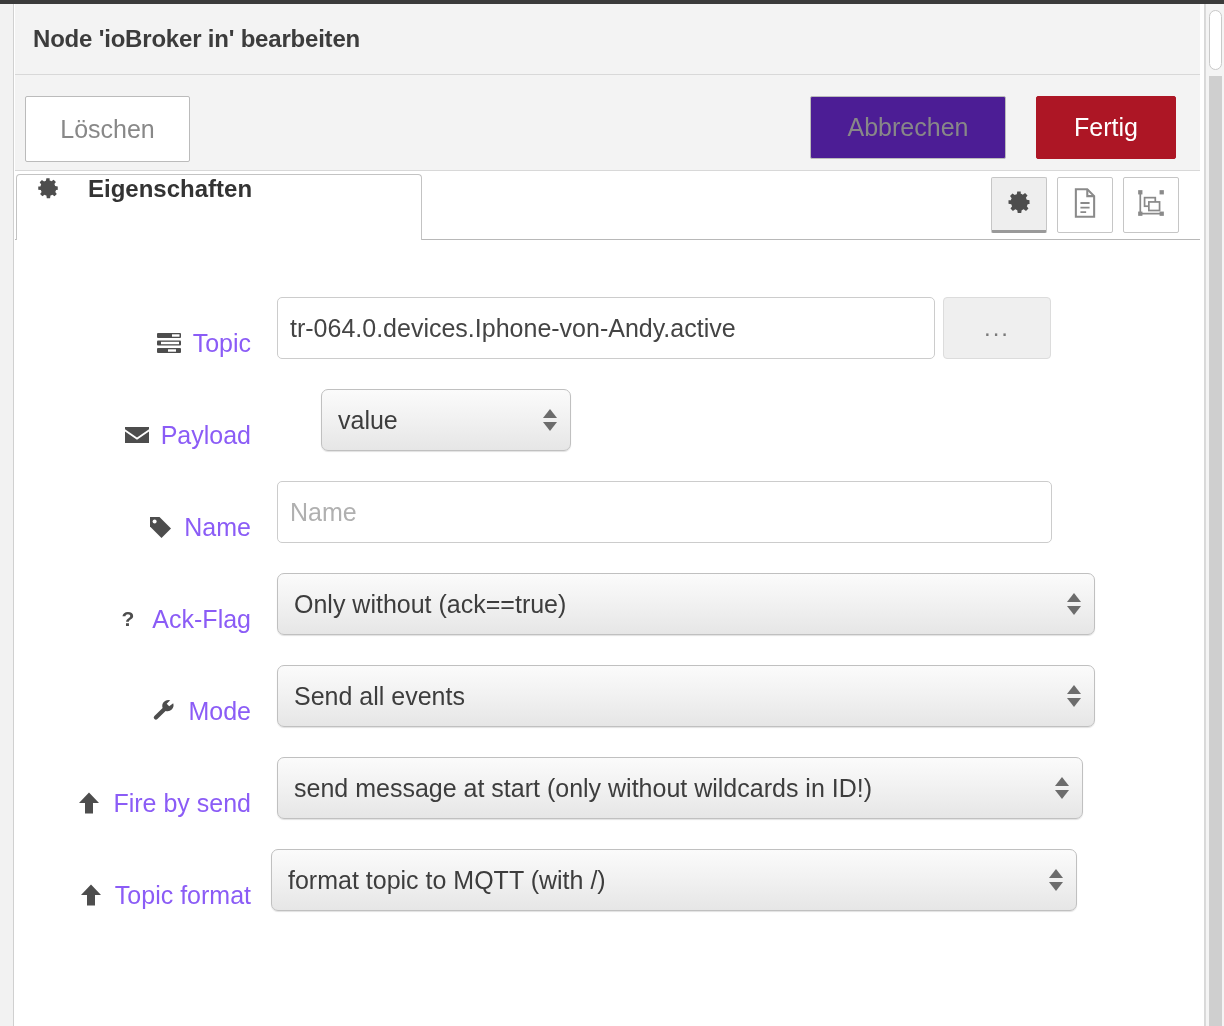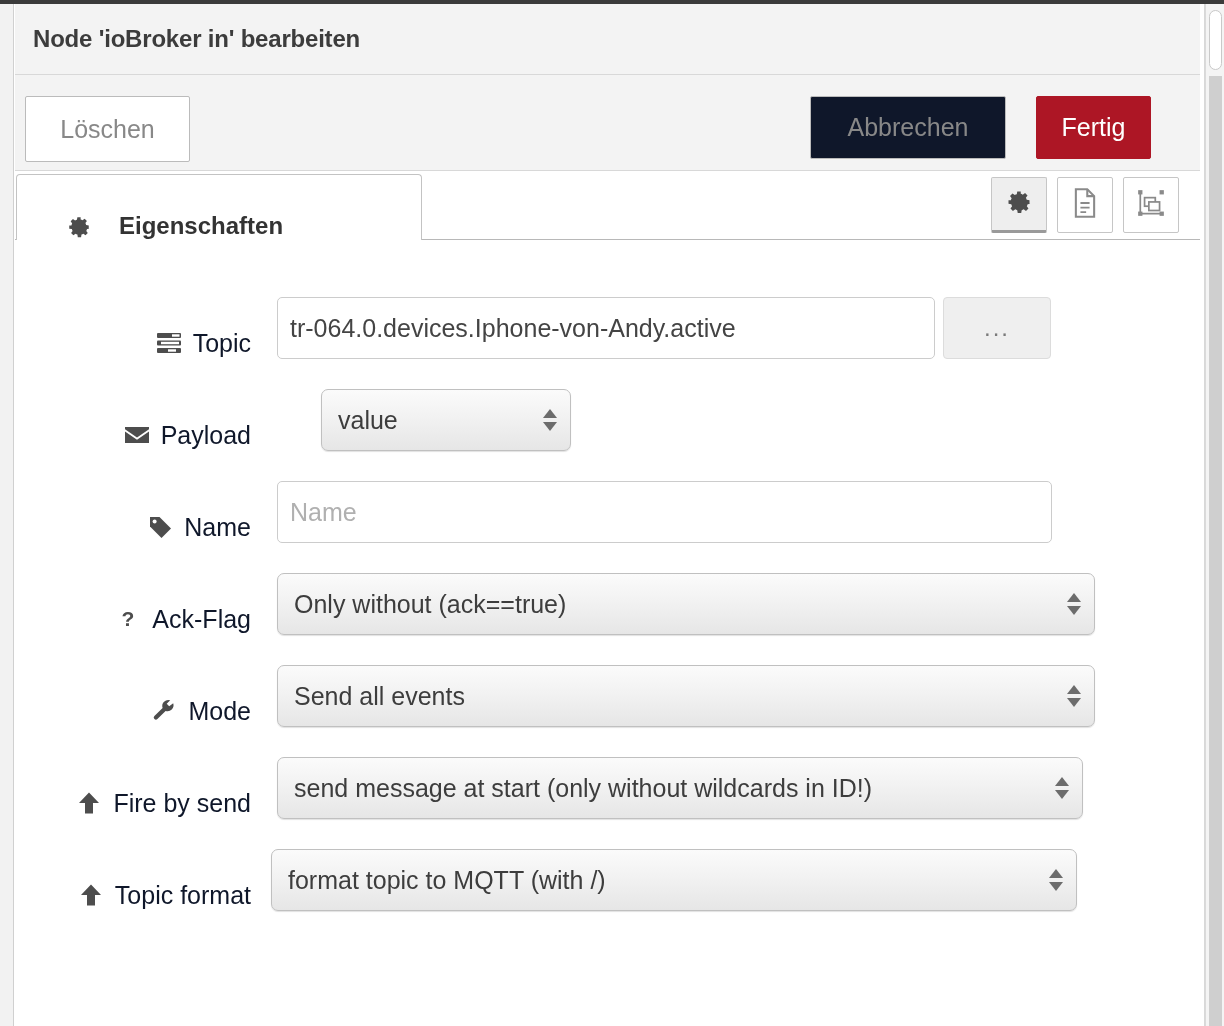--- a/index.html
+++ b/index.html
@@ -133,30 +133,30 @@
     border: 1px solid #bbbbbb;
     border-radius: 2px;
     font-size: 25px;
     color: #888888;
   }
   .btn-cancel {
     left: 795px;
     top: 21px;
     width: 196px;
     height: 63px;
-    background: #0f172a;
+    background: #4c1d95;
     border: 1px solid #bbbbbb;
     border-radius: 2px;
     font-size: 25px;
     color: #888888;
   }
   .btn-done {
     left: 1021px;
     top: 21px;
-    width: 115px;
+    width: 140px;
     height: 63px;
     background: #ad1625;
     border: 1px solid #ad1625;
     border-radius: 2px;
     font-size: 25px;
     color: #ffffff;
   }
 
   
   .tabs-row {
@@ -170,22 +170,22 @@
     position: absolute;
     left: 1px;
     top: 3px;
     width: 406px;
     height: 66px;
     background: #ffffff;
     border: 1px solid #c3c3c3;
     border-bottom: none;
     border-radius: 4px 4px 0 0;
     display: flex;
-    align-items: flex-end;
-    padding-left: 47px;
+    align-items: flex-start;
+    padding-left: 16px;
     box-sizing: border-box;
     cursor: pointer;
   }
   .tab-label {
     font-size: 24px;
     font-weight: bold;
     color: #333333;
     margin-left: 16px;
   }
   .tab-tools {
@@ -228,21 +228,21 @@
   }
   .row-label {
     width: 244px;
     flex: 0 0 244px;
     display: flex;
     align-items: center;
     justify-content: flex-start;
     padding-left: 38px;
     box-sizing: border-box;
     font-size: 25px;
-    color: #0f172a;
+    color: #8b5cf6;
     white-space: nowrap;
     margin-top: 30px;
   }
   .row-label.align-right {
     justify-content: flex-end;
     padding-left: 0;
     padding-right: 8px;
   }
   .row-icon {
     display: inline-flex;

